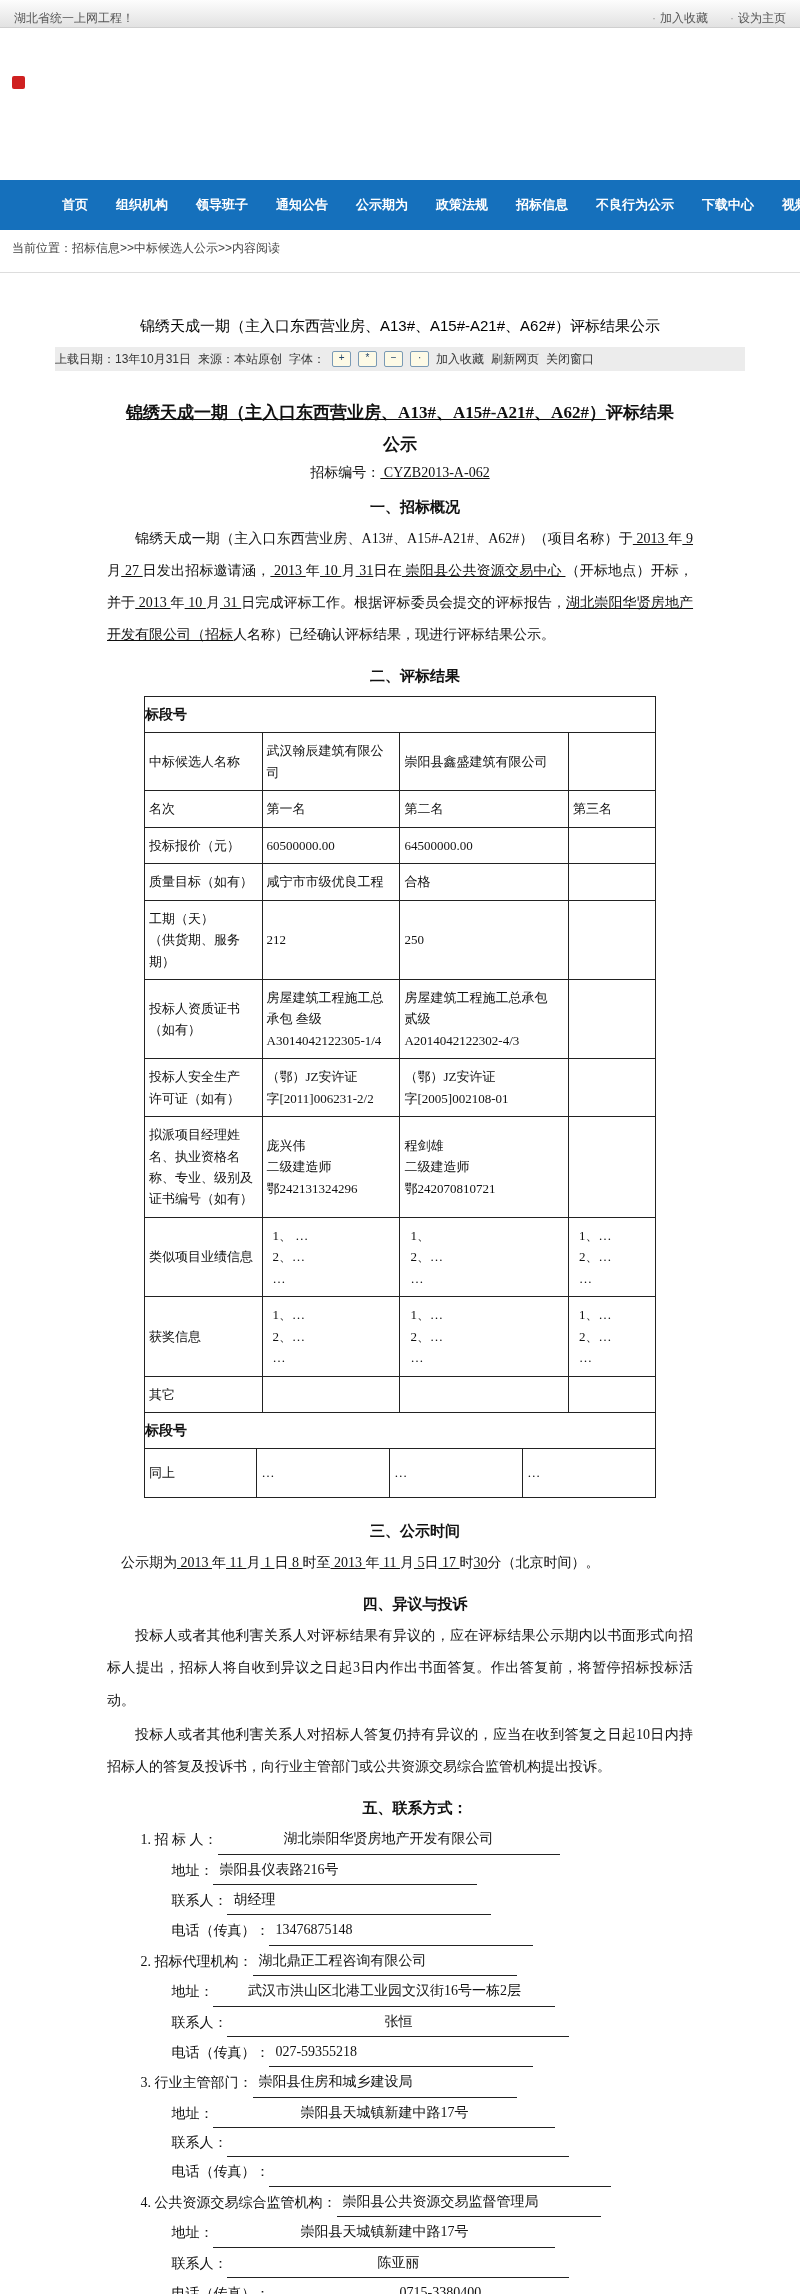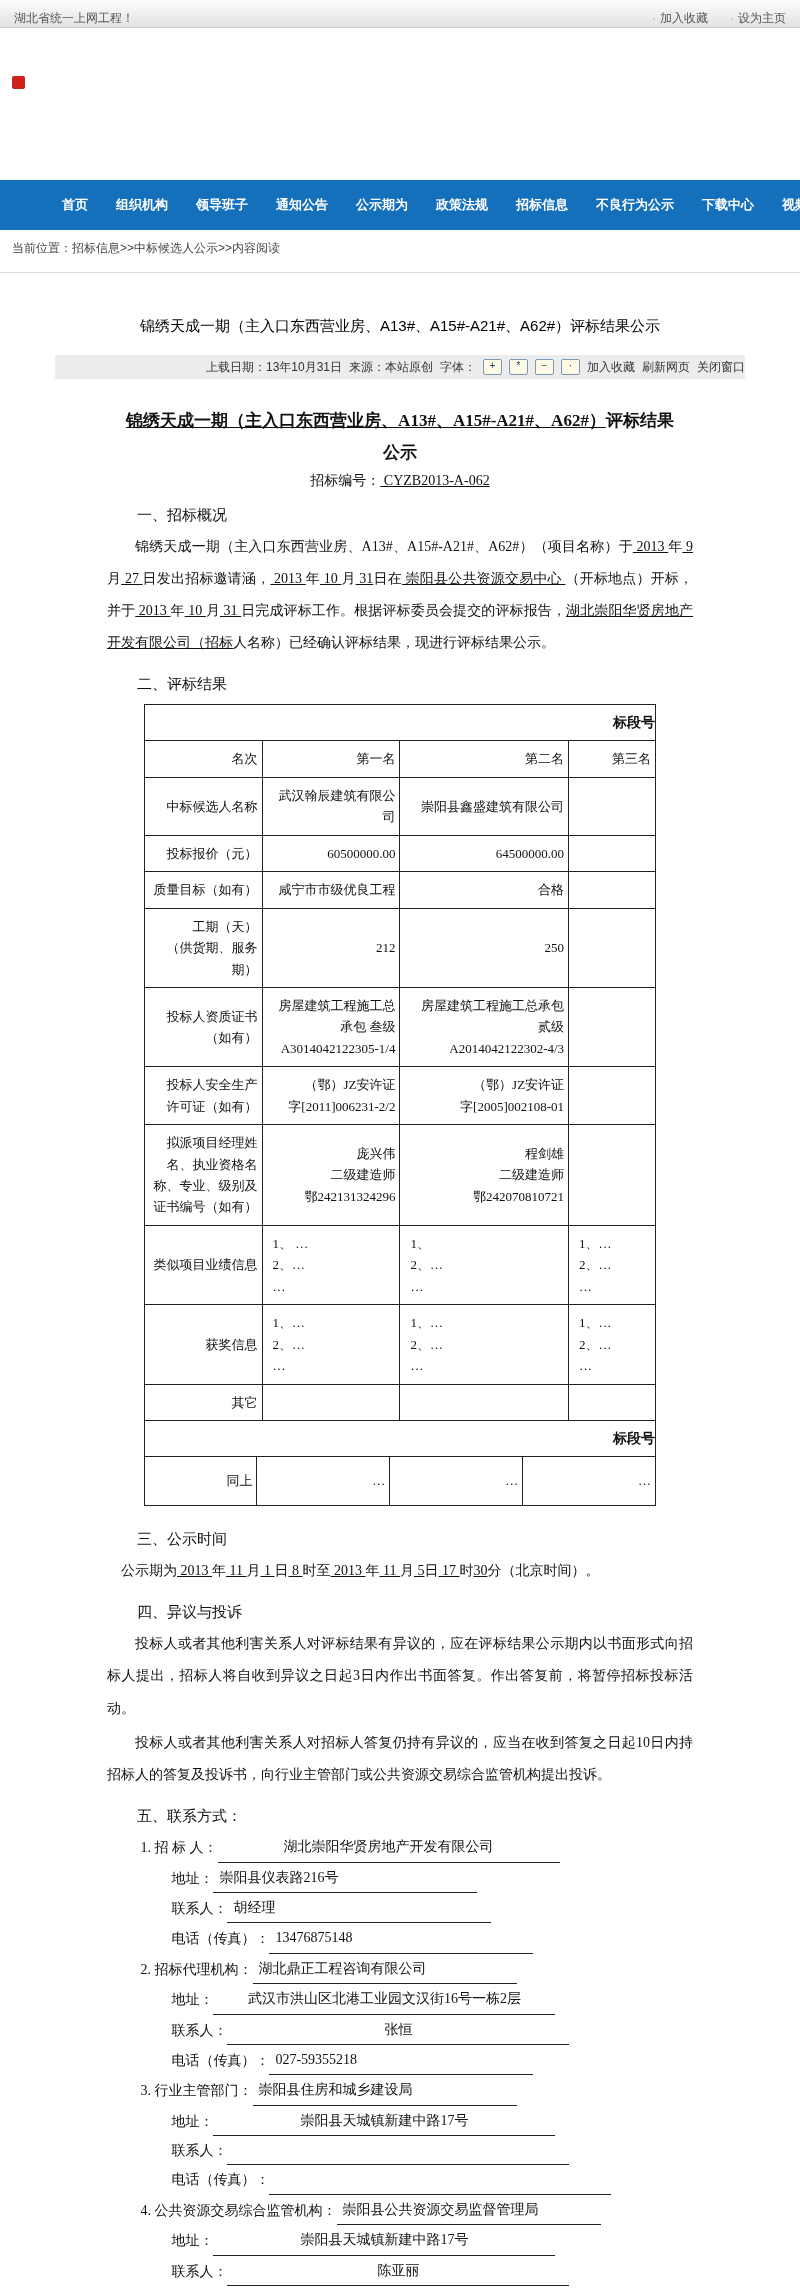--- a/index.html
+++ b/index.html
@@ -18,39 +18,39 @@
   .logo-mark{position:absolute;left:12px;top:48px;width:13px;height:13px;
              background:#cf2020;border-radius:2px;}
   
   .nav{height:50px;background:#1570bc;display:flex;align-items:center;
        padding-left:62px;gap:28px;}
   .nav a{color:#fff;font-weight:bold;font-size:13px;text-decoration:none;white-space:nowrap;}
   
   .breadcrumb{font-size:12px;color:#444;padding:10px 12px 15px;border-bottom:1px solid #ddd;}
   
   .article-title{margin:44px 20px 0;text-align:center;font-size:15px;font-weight:normal;color:#000;}
-  .meta{width:690px;margin:19px auto 0;background:#ececec;height:24px;display:flex;
-        align-items:center;justify-content:flex-end;gap:7px;font-size:12px;color:#333;}
+  .meta{width:690px;margin:11px auto 0;background:#ececec;height:24px;display:flex;
+        align-items:center;justify-content:flex-start;gap:7px;font-size:12px;color:#333;}
   .icon-btn{display:inline-block;width:17px;height:14px;border:1px solid #7a9ab5;
             background:#fdfae6;font-size:10px;line-height:12px;text-align:center;
             color:#246;border-radius:2px;}
   .meta a{color:#333;text-decoration:none;}
   
   .doc{width:586px;margin:26px auto 0;font-family:"Liberation Serif","DejaVu Serif",serif;
        font-size:14px;color:#111;}
   .doc-title{text-align:center;font-size:17px;font-weight:bold;line-height:1.9;}
   .u{text-decoration:underline;margin-top:16px;}
   .bid-no{text-align:center;margin-top:2px;font-size:14px;}
-  .sec-h{font-weight:normal;font-size:15px;margin:16px 0 6px;text-indent:2em;}
+  .sec-h{font-weight:bold;font-size:15px;margin:16px 0 6px;text-indent:2em;text-align:center;}
   .para{line-height:2.3;text-indent:2em;margin:2px 0;text-align:justify;}
   
   table.result{border-collapse:collapse;width:512px;margin:10px auto 0;
                table-layout:fixed;font-size:13px;}
   table.result.second{margin-top:-1px;}
-  .result td{border:1px solid #222;padding:7px 4px;text-align:right;vertical-align:middle;
+  .result td{border:1px solid #222;padding:7px 4px;text-align:left;vertical-align:middle;
              line-height:1.65;white-space:pre-line;word-break:break-all;}
   .result .cap{font-weight:bold;font-size:14px;padding:6px 0;}
   .result .list{text-align:left;padding-left:10px;}
   
   .cl{line-height:2.1;}
   .cl-num{padding-left:2.4em;}
   .cl-field{padding-left:4.6em;}
   .cval{display:inline-block;border-bottom:1px solid #222;min-width:252px;
         padding:0 6px;vertical-align:bottom;}
   .cval.wide{min-width:330px;text-align:center;}
@@ -122,30 +122,30 @@
         <col style="width:23%">
         <col style="width:27%">
         <col style="width:33%">
         <col style="width:17%">
       </colgroup>
     <tbody>
         <tr>
       <td class="cap" colspan="4">标段号</td>
     </tr>
     <tr>
+      <td>中标候选人名称</td>
+      <td>武汉翰辰建筑有限公司</td>
+      <td>崇阳县鑫盛建筑有限公司</td>
+      <td></td>
+    </tr>
+    <tr>
       <td>名次</td>
       <td>第一名</td>
       <td>第二名</td>
       <td>第三名</td>
-    </tr>
-    <tr>
-      <td>中标候选人名称</td>
-      <td>武汉翰辰建筑有限公司</td>
-      <td>崇阳县鑫盛建筑有限公司</td>
-      <td></td>
     </tr>
     <tr>
       <td>投标报价（元）</td>
       <td>60500000.00</td>
       <td>64500000.00</td>
       <td></td>
     </tr>
     <tr>
       <td>质量目标（如有）</td>
       <td>咸宁市市级优良工程</td>

